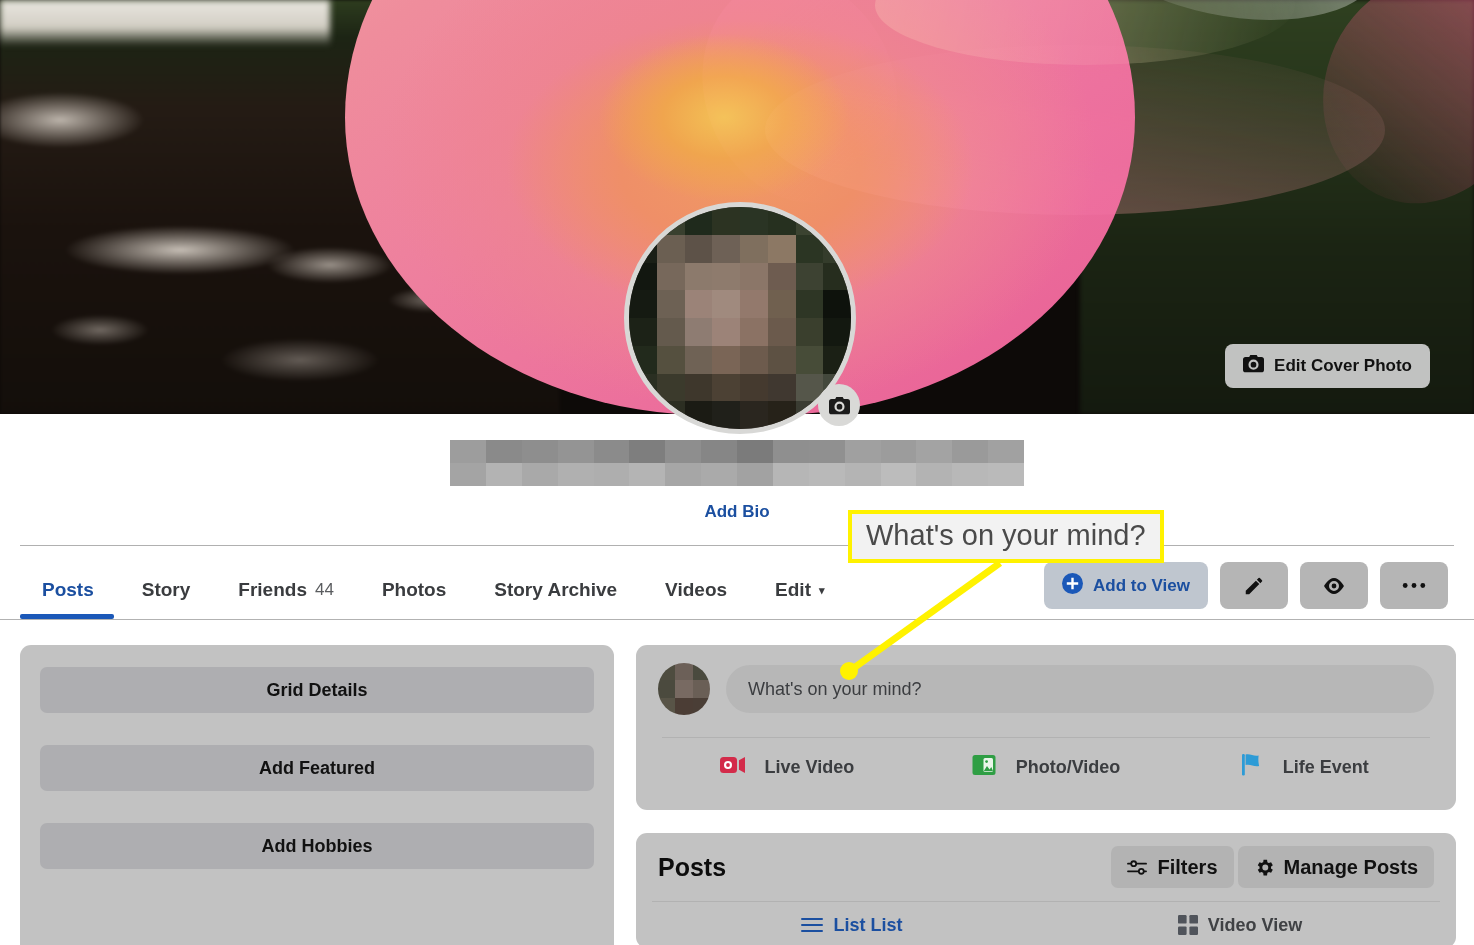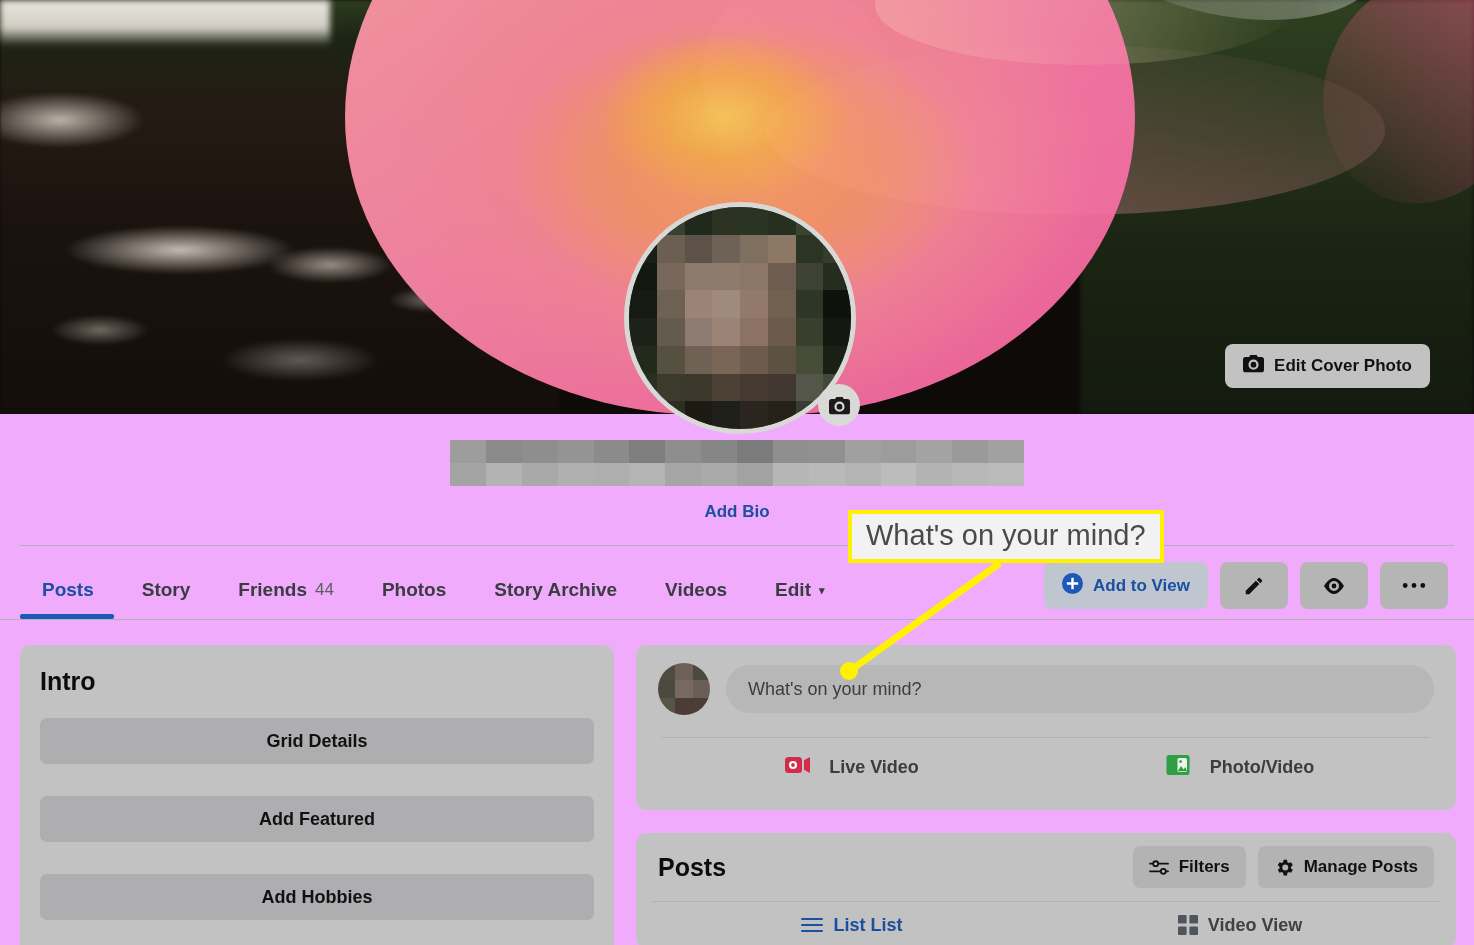--- a/index.html
+++ b/index.html
@@ -2,21 +2,21 @@
 <html><head>
 <meta charset="utf-8">
 <style>
   * { box-sizing: border-box; margin: 0; padding: 0; }
   html, body {
     width: 1474px; height: 945px;
     overflow: hidden;
     font-family: "Liberation Sans", sans-serif;
     background: #bfbfbf;
   }
-  .page { position: relative; width: 1474px; height: 945px; background: #f0abfc; }
+  .page { position: relative; width: 1474px; height: 945px; background: #ffffff; }
 
   
   .cover {
     position: absolute; left: 0; top: 0; width: 1474px; height: 414px;
     overflow: hidden;
     background: #0d0a08;
   }
   .cover-forest-left {
     position: absolute; left: 0; top: 0; width: 560px; height: 414px;
     background:
@@ -196,22 +196,22 @@
     font-size: 18px; font-weight: bold; color: #3b3d40; cursor: pointer;
     white-space: nowrap;
   }
 
   .posts-card { margin-top: 23px; height: 115px; padding: 0 22px; }
   .posts-head { display: flex; align-items: center; height: 68px; }
   .posts-title { font-size: 25px; font-weight: bold; color: #0c0c0c; flex: 1; }
   .posts-btn {
     display: flex; align-items: center; gap: 9px;
     height: 42px; padding: 0 16px; border-radius: 7px; background: #b3b3b3;
-    font-size: 17px; font-weight: bold; color: #111; cursor: pointer;
-    margin-left: 12px; white-space: nowrap;
+    font-size: 20px; font-weight: bold; color: #111; cursor: pointer;
+    margin-left: 4px; white-space: nowrap;
   }
   .posts-divider { height: 1px; background: #b2b2b2; margin: 0 -6px; }
   .view-row { display: flex; height: 46px; }
   .view-item {
     flex: 1; display: flex; align-items: center; justify-content: center; gap: 10px;
     font-size: 18px; font-weight: bold; cursor: pointer;
   }
   .view-item.active { color: #1b4fa0; }
   .view-item.inactive { color: #3f4144; }
 
@@ -427,21 +427,20 @@
         <circle cx="3.2" cy="3.5" r="2.4"></circle>
           <circle cx="12" cy="3.5" r="2.4"></circle>
           <circle cx="20.8" cy="3.5" r="2.4"></circle>
       </svg>
     </div>
   </div>
 
   <div class="main">
 
     <div class="card col-left">
-      <div class="intro-title">Intro</div>
       <div class="intro-btn">Grid Details</div>
       <div class="intro-btn">Add Featured</div>
       <div class="intro-btn">Add Hobbies</div>
     </div>
 
     <div class="col-right">
 
       <div class="card composer">
         <div class="composer-top">
           <div class="composer-avatar">
@@ -479,20 +478,29 @@
               <svg width="26" height="22" viewBox="0 0 26 22">
                 <rect x="0.5" y="1" width="13" height="20" rx="2.5" fill="#2f9e44"></rect>
                 <rect x="9" y="1" width="14.5" height="20" rx="2.5" fill="#2f9e44"></rect>
                 <rect x="11.5" y="4" width="9.5" height="14" rx="1.5" fill="#eaf6ea"></rect>
                 <circle cx="14.6" cy="7.6" r="1.4" fill="#2f9e44"></circle>
                 <path d="M11.7 17.2 15 12l2.6 3.4L19.3 13l1.8 4.2z" fill="#2f9e44"></path>
               </svg>
             </span>
             <span>Photo/Video</span>
           </div>
+          <div class="composer-action">
+            <span>
+              <svg width="24" height="23" viewBox="0 0 24 23">
+                <rect x="1" y="1" width="2.8" height="21.5" rx="1.2" fill="#2d9bd6"></rect>
+                <path d="M4.6 1.6c4.3-1.5 8.6 2.4 13 .9-.5 4-.2 7.1.5 10.4-4.4 1.6-9-2.3-13.5-.8z" fill="#2d9bd6"></path>
+              </svg>
+            </span>
+            <span>Life Event</span>
+          </div>
         </div>
       </div>
 
       <div class="card posts-card">
         <div class="posts-head">
           <div class="posts-title">Posts</div>
           <div class="posts-btn">
             <svg width="21" height="19" viewBox="0 0 22 20" fill="none" stroke="#111" stroke-width="1.9" stroke-linecap="round">
               <line x1="1" y1="6" x2="20" y2="6"></line>
                 <line x1="1" y1="14" x2="20" y2="14"></line>

